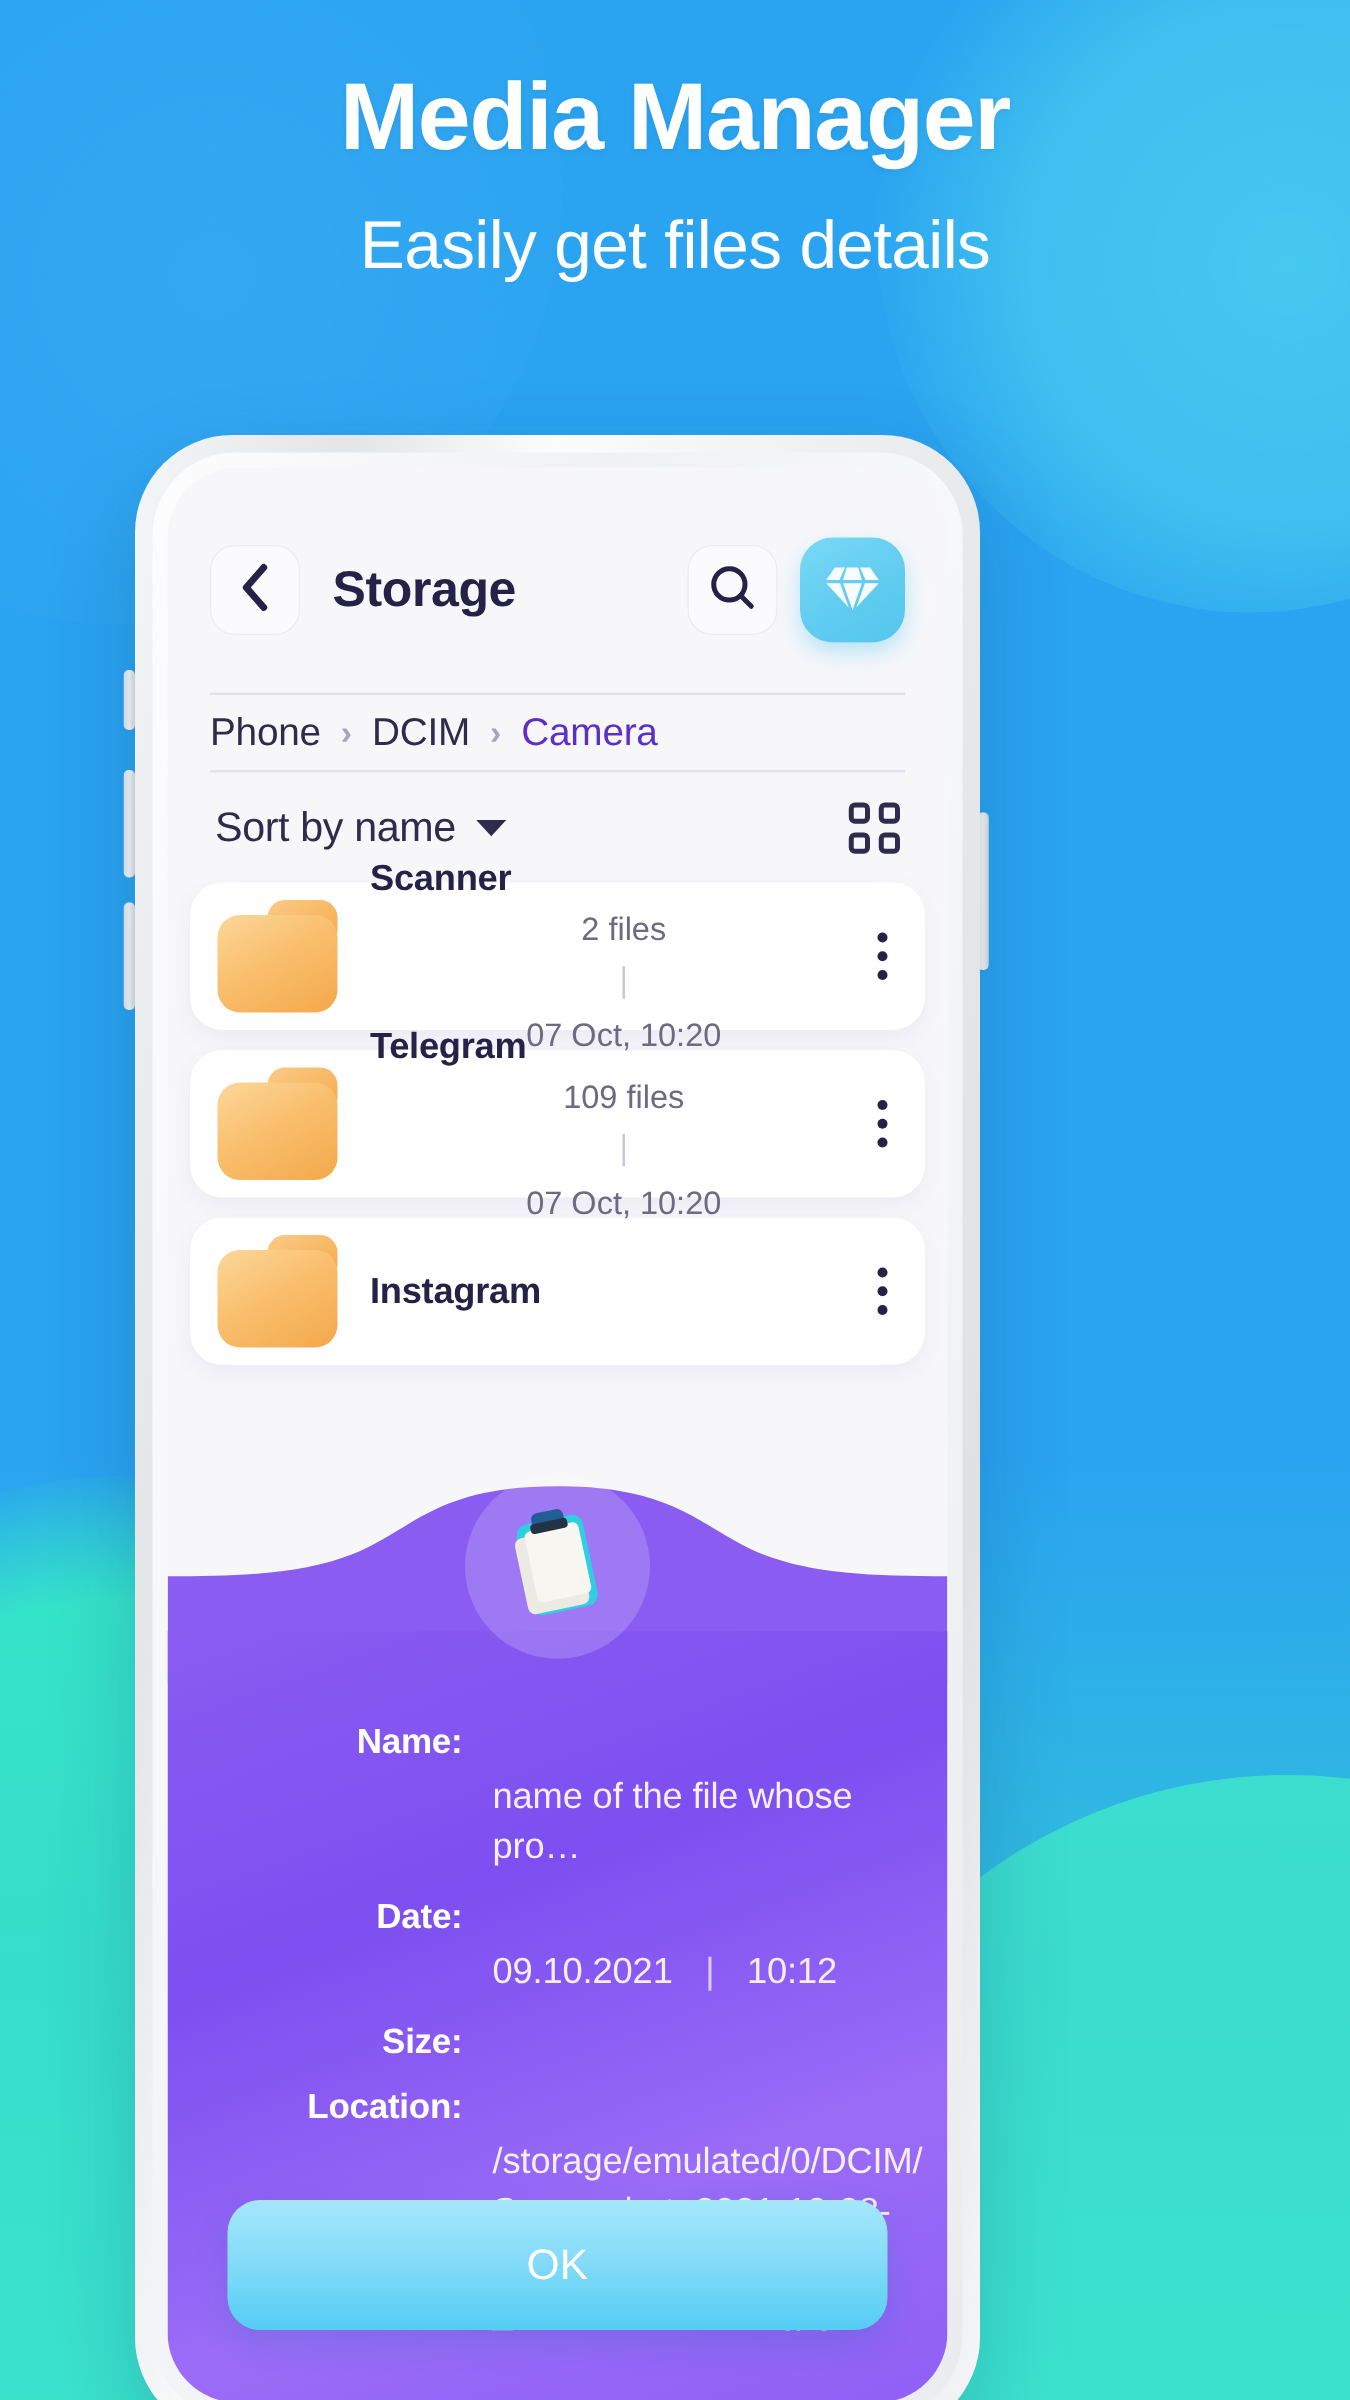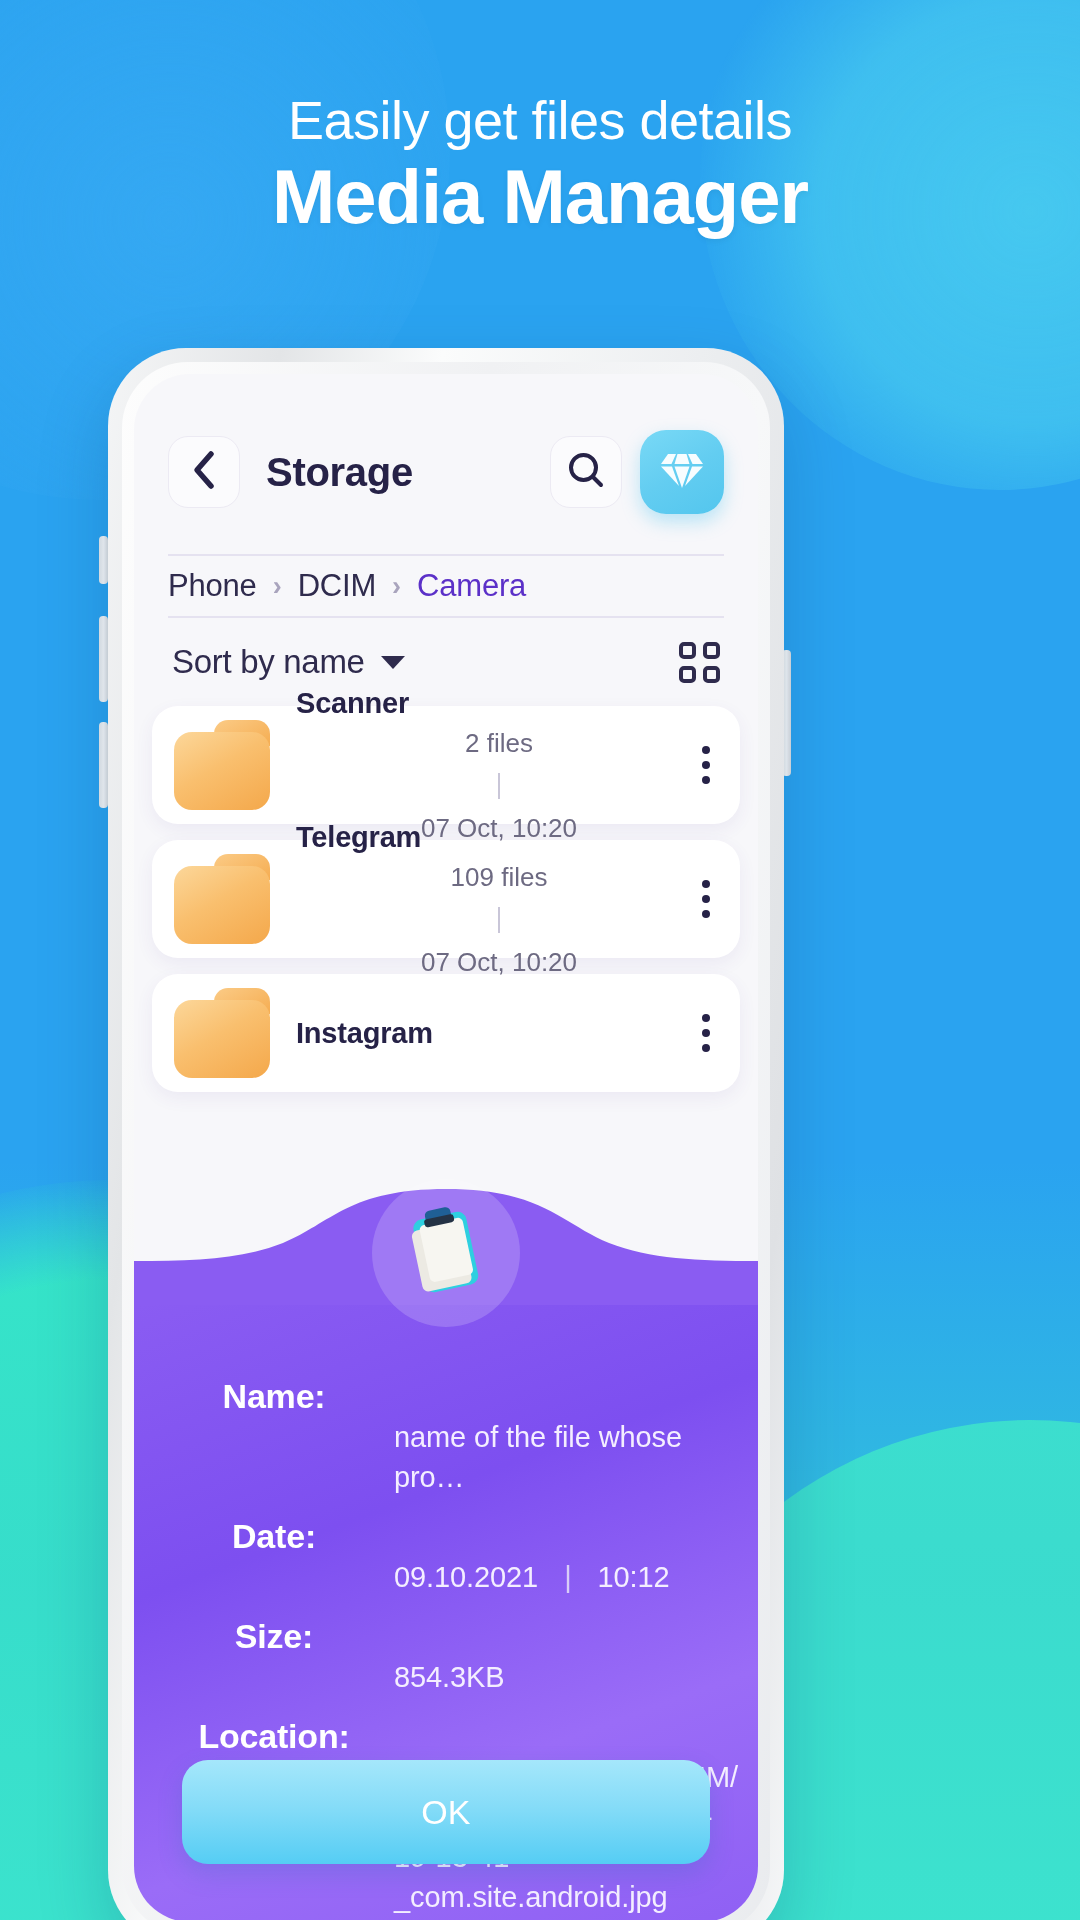--- a/index.html
+++ b/index.html
@@ -244,24 +244,24 @@
     font-size: 35px;
     font-weight: 700;
     letter-spacing: -0.2px;
     margin-top: 6px;
   }
   #props-table { margin-top: 42px; }
   .prop-row { display: flex; align-items: flex-start; margin-bottom: 20px; }
   .prop-key {
     flex: 0 0 auto;
     width: 216px;
-    text-align: center;
+    text-align: right;
     padding-right: 24px;
     color: #ffffff;
-    font-size: 34px;
+    font-size: 28px;
     font-weight: 700;
     letter-spacing: -0.2px;
   }
   .prop-val {
     flex: 1 1 auto;
     color: #f4eeff;
     font-size: 29px;
     line-height: 1.38;
     letter-spacing: -0.1px;
     margin-top: 40px;
@@ -287,22 +287,22 @@
 
 <div id="stage">
 
   <div class="bg-blob" id="blob-blue-tl"></div>
   <div class="bg-blob" id="blob-cyan-tr"></div>
   <div class="bg-blob" id="blob-teal-bl"></div>
   <div class="bg-blob" id="blob-teal-br"></div>
   <div id="bg-bottom-fade"></div>
 
   <div id="headline-block">
+    <div id="app-title">Media Manager</div>
     <div id="app-subtitle">Easily get files details</div>
-    <div id="app-title">Media Manager</div>
   </div>
 
   <div class="side-btn" id="btn-mute"></div>
   <div class="side-btn" id="btn-volup"></div>
   <div class="side-btn" id="btn-voldn"></div>
   <div class="side-btn" id="btn-power"></div>
 
   <div id="phone">
     <div id="phone-inner-bezel">
       <div id="phone-screen">
@@ -460,21 +460,20 @@
                 <div class="prop-key">Date:</div>
                 <div class="prop-val">
                   <span>09.10.2021</span>
                   <span class="date-sep">|</span>
                   <span>10:12</span>
                 </div>
               </div>
 
               <div class="prop-row">
                 <div class="prop-key">Size:</div>
-                <div class="prop-val">854.3KB</div>
               </div>
 
               <div class="prop-row">
                 <div class="prop-key">Location:</div>
                 <div class="prop-val">/storage/emulated/0/DCIM/ Screenshot_2021-10-08-19-13-41 _com.site.android.jpg</div>
               </div>
 
             </div>
 
             <div id="ok-button">OK</div>

